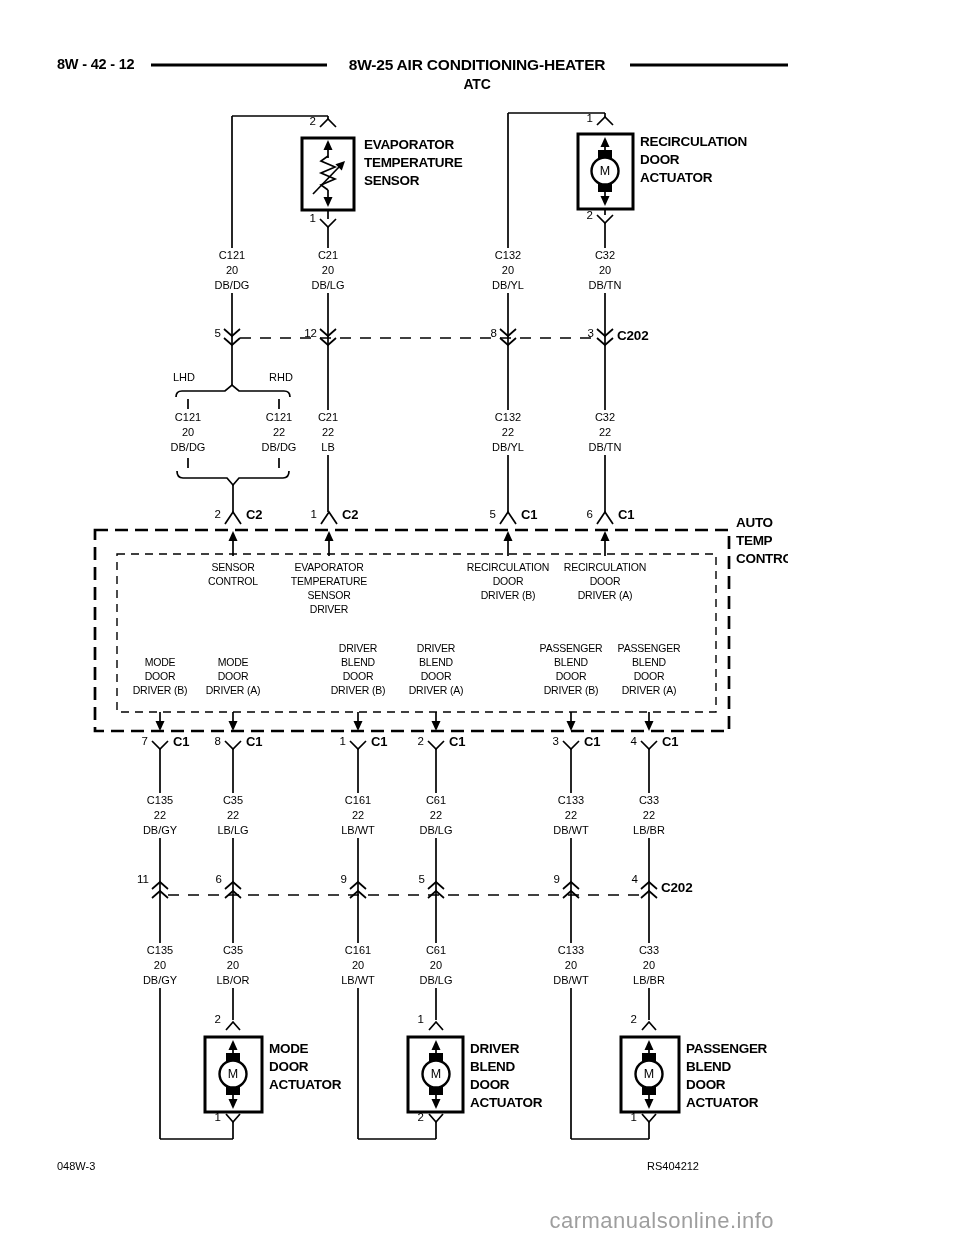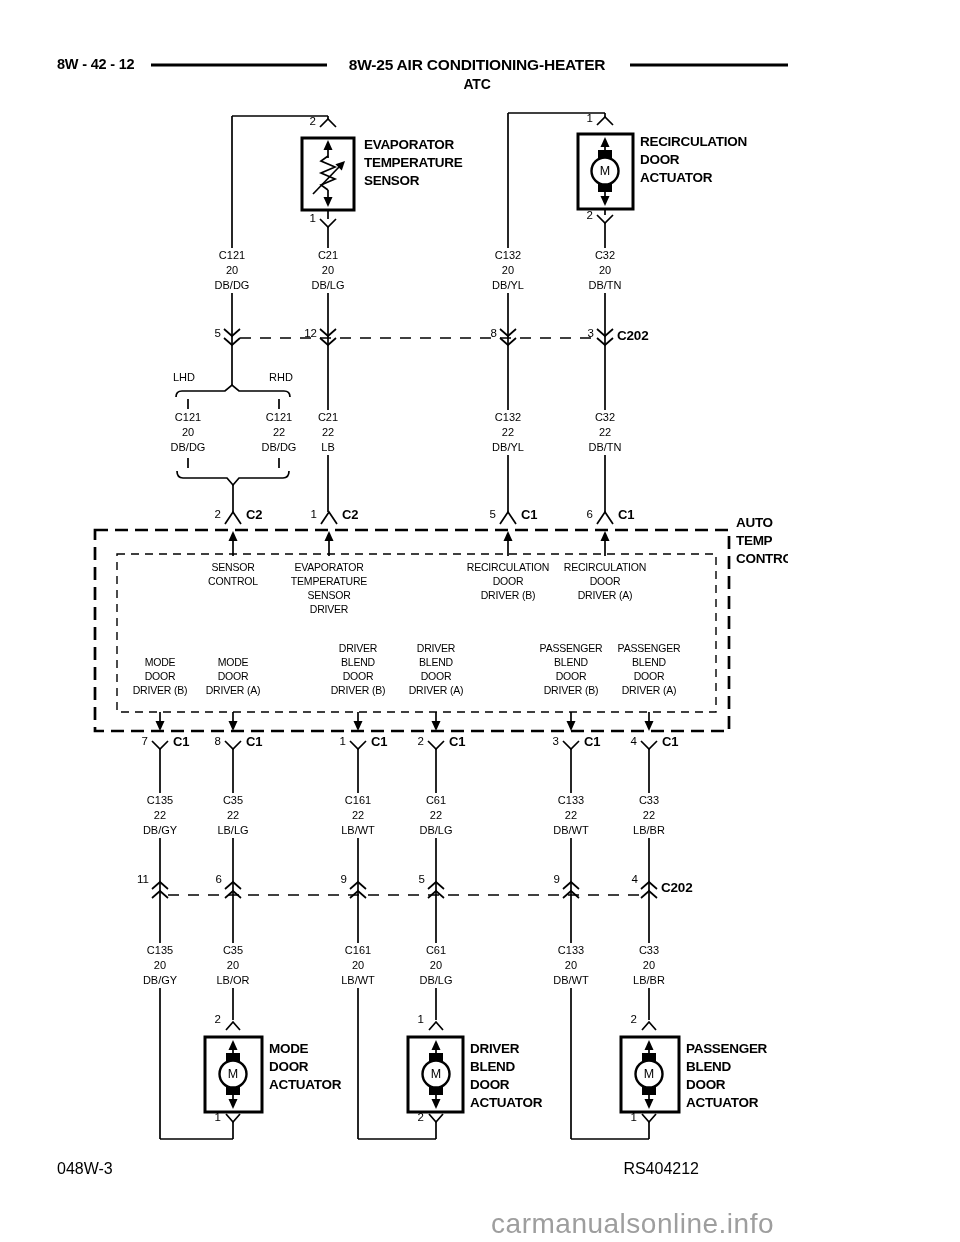--- a/index.html
+++ b/index.html
@@ -9,22 +9,22 @@
   .pos{position:absolute;white-space:nowrap;}
   .hdr{font-weight:bold;font-size:14.5px;letter-spacing:-0.2px;}
   .title{font-weight:bold;font-size:15.5px;letter-spacing:-0.2px;transform:translateX(-50%);}
   .comp{font-weight:bold;font-size:13.5px;line-height:18px;letter-spacing:-0.3px;}
   .wire{font-size:11px;line-height:15px;text-align:center;transform:translateX(-50%);
         background:#fff;padding:0 3px;}
   .func{font-size:10.5px;line-height:14px;text-align:center;transform:translateX(-50%);letter-spacing:-0.2px;}
   .pin{font-size:11.5px;width:24px;text-align:right;}
   .conn{font-weight:bold;font-size:13px;letter-spacing:-0.2px;}
   .branch{font-size:11px;transform:translateX(-50%);}
-  .foot{font-size:16px;}
-  .mark{font-size:28px;color:#9e9e9e;letter-spacing:0.5px;}
+  .foot{font-size:11px;}
+  .mark{font-size:22px;color:#9e9e9e;letter-spacing:0.5px;}
 </style>
 </head>
 <body>
 
 <div class="page">
 
 <svg width="960" height="1242" viewBox="0 0 960 1242">
   <g stroke="#000" stroke-width="1.7" fill="none">
 
     <g stroke-width="2.8">

